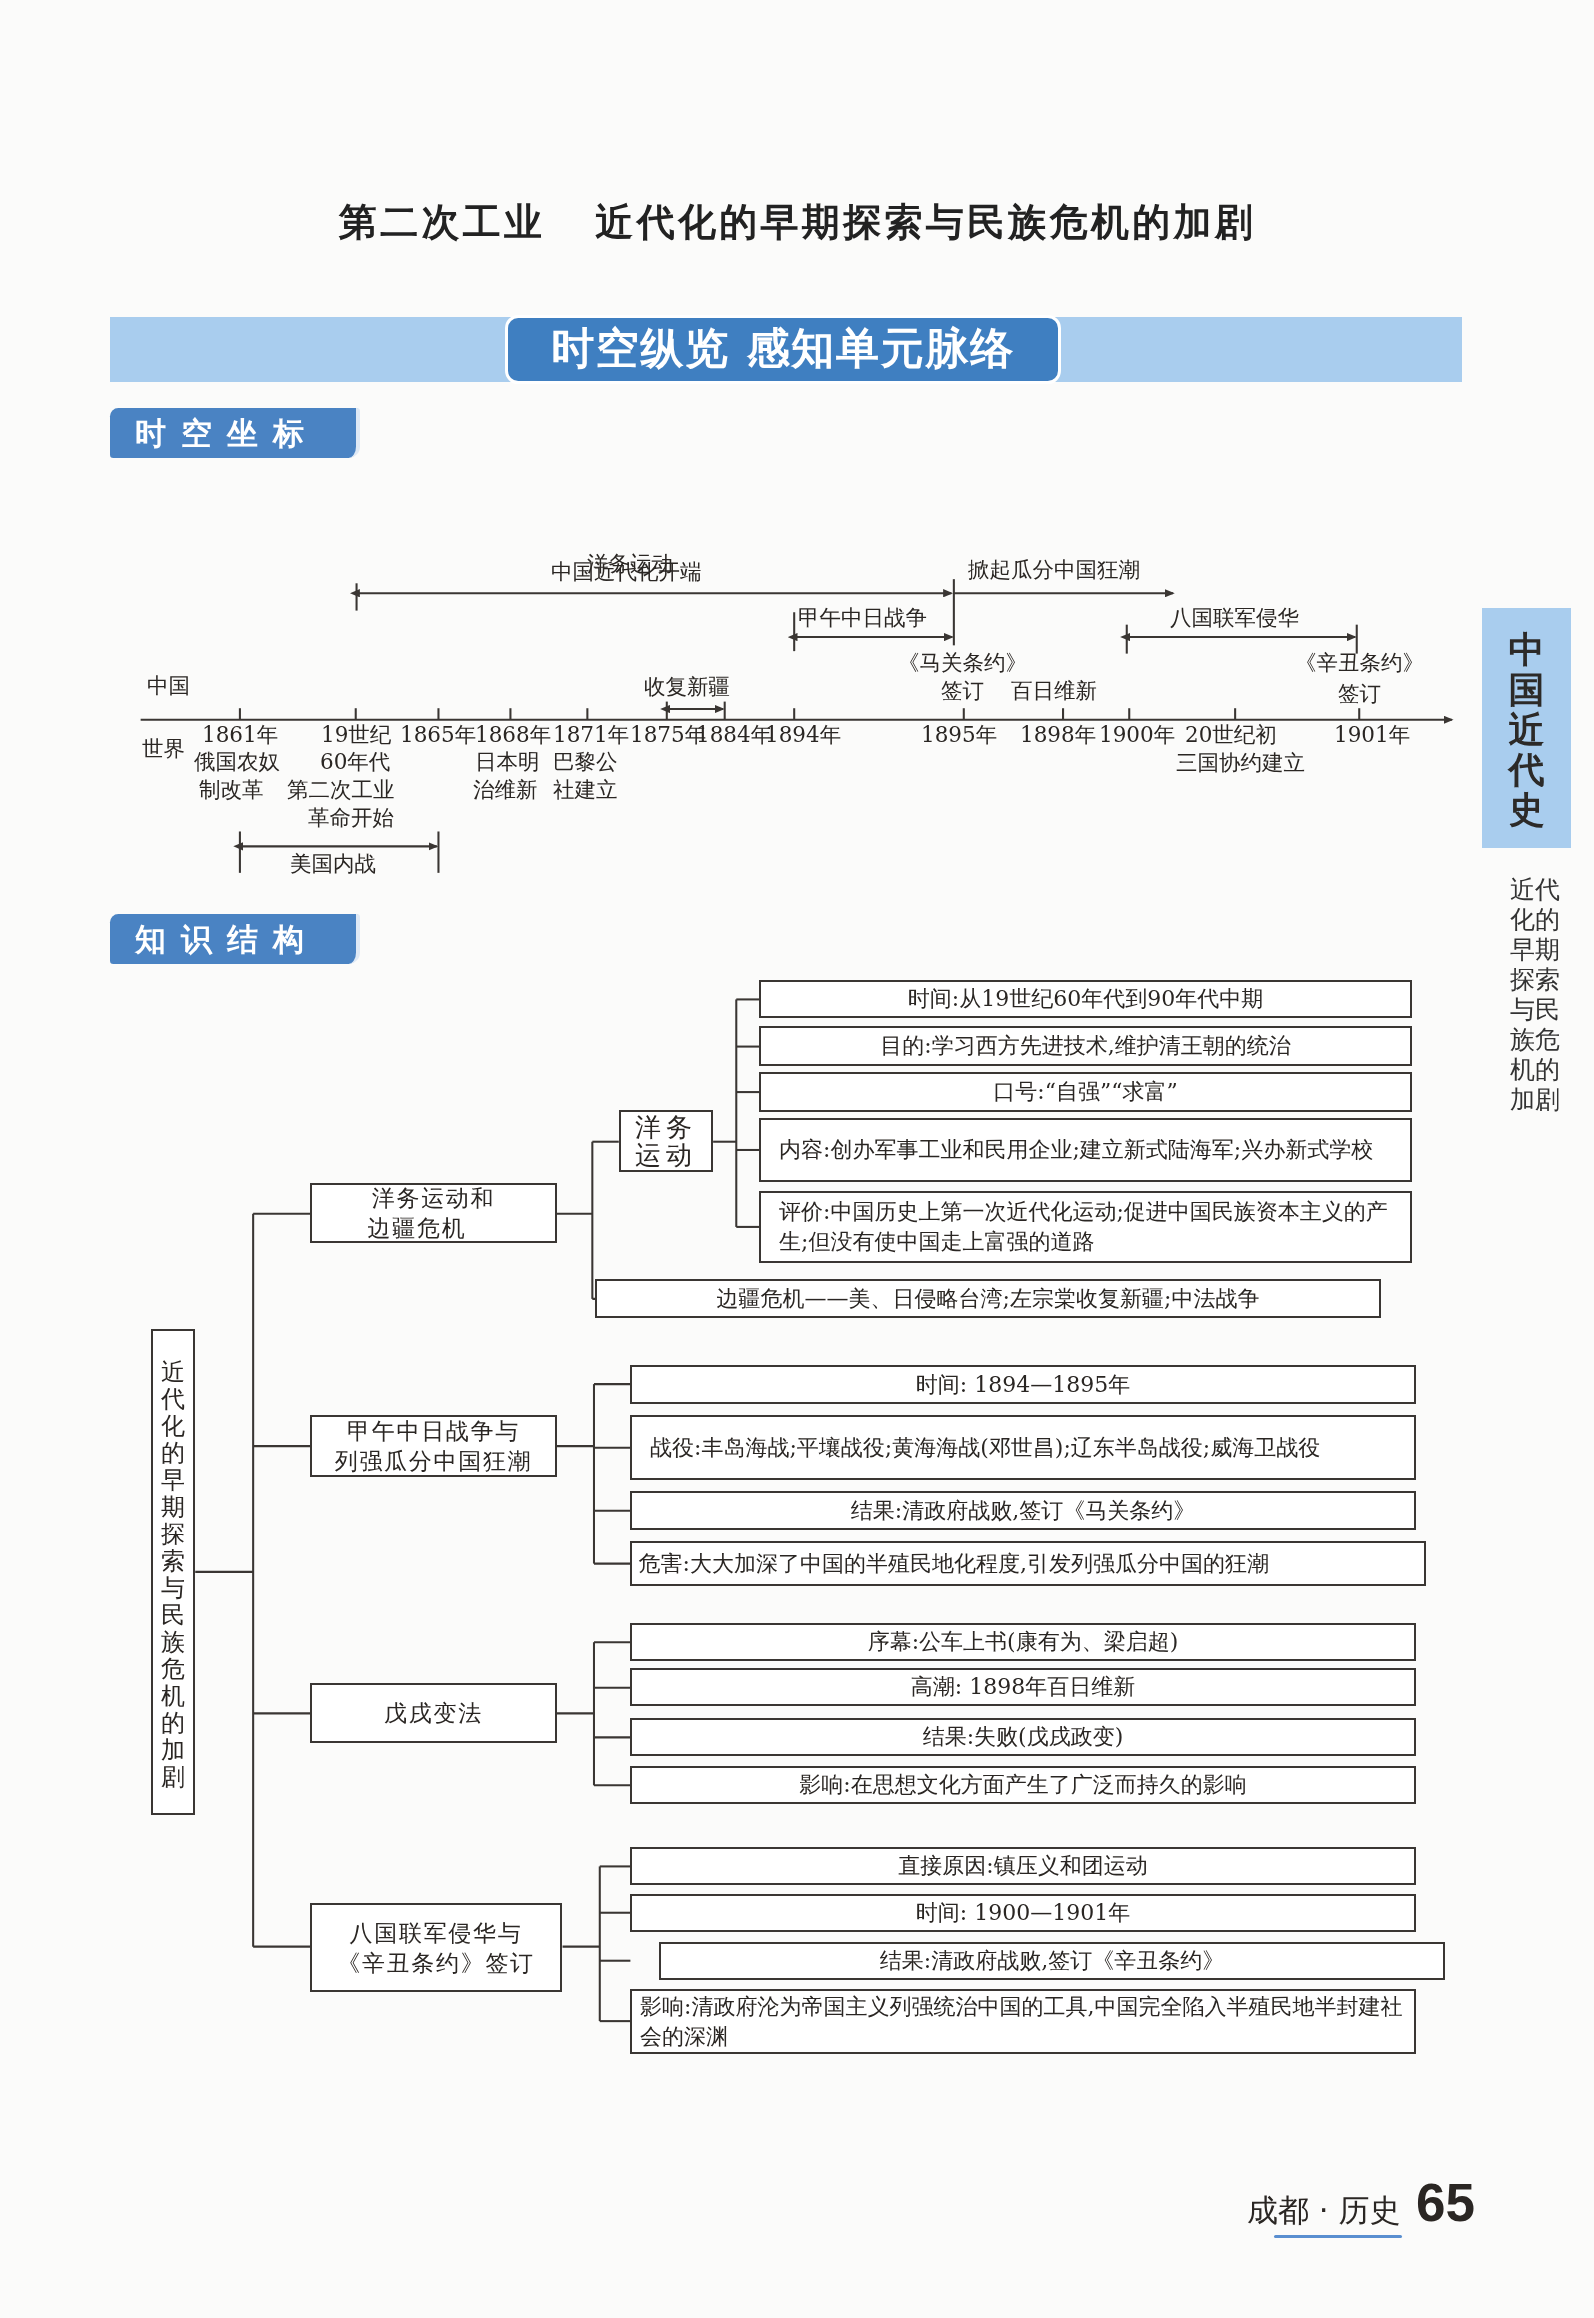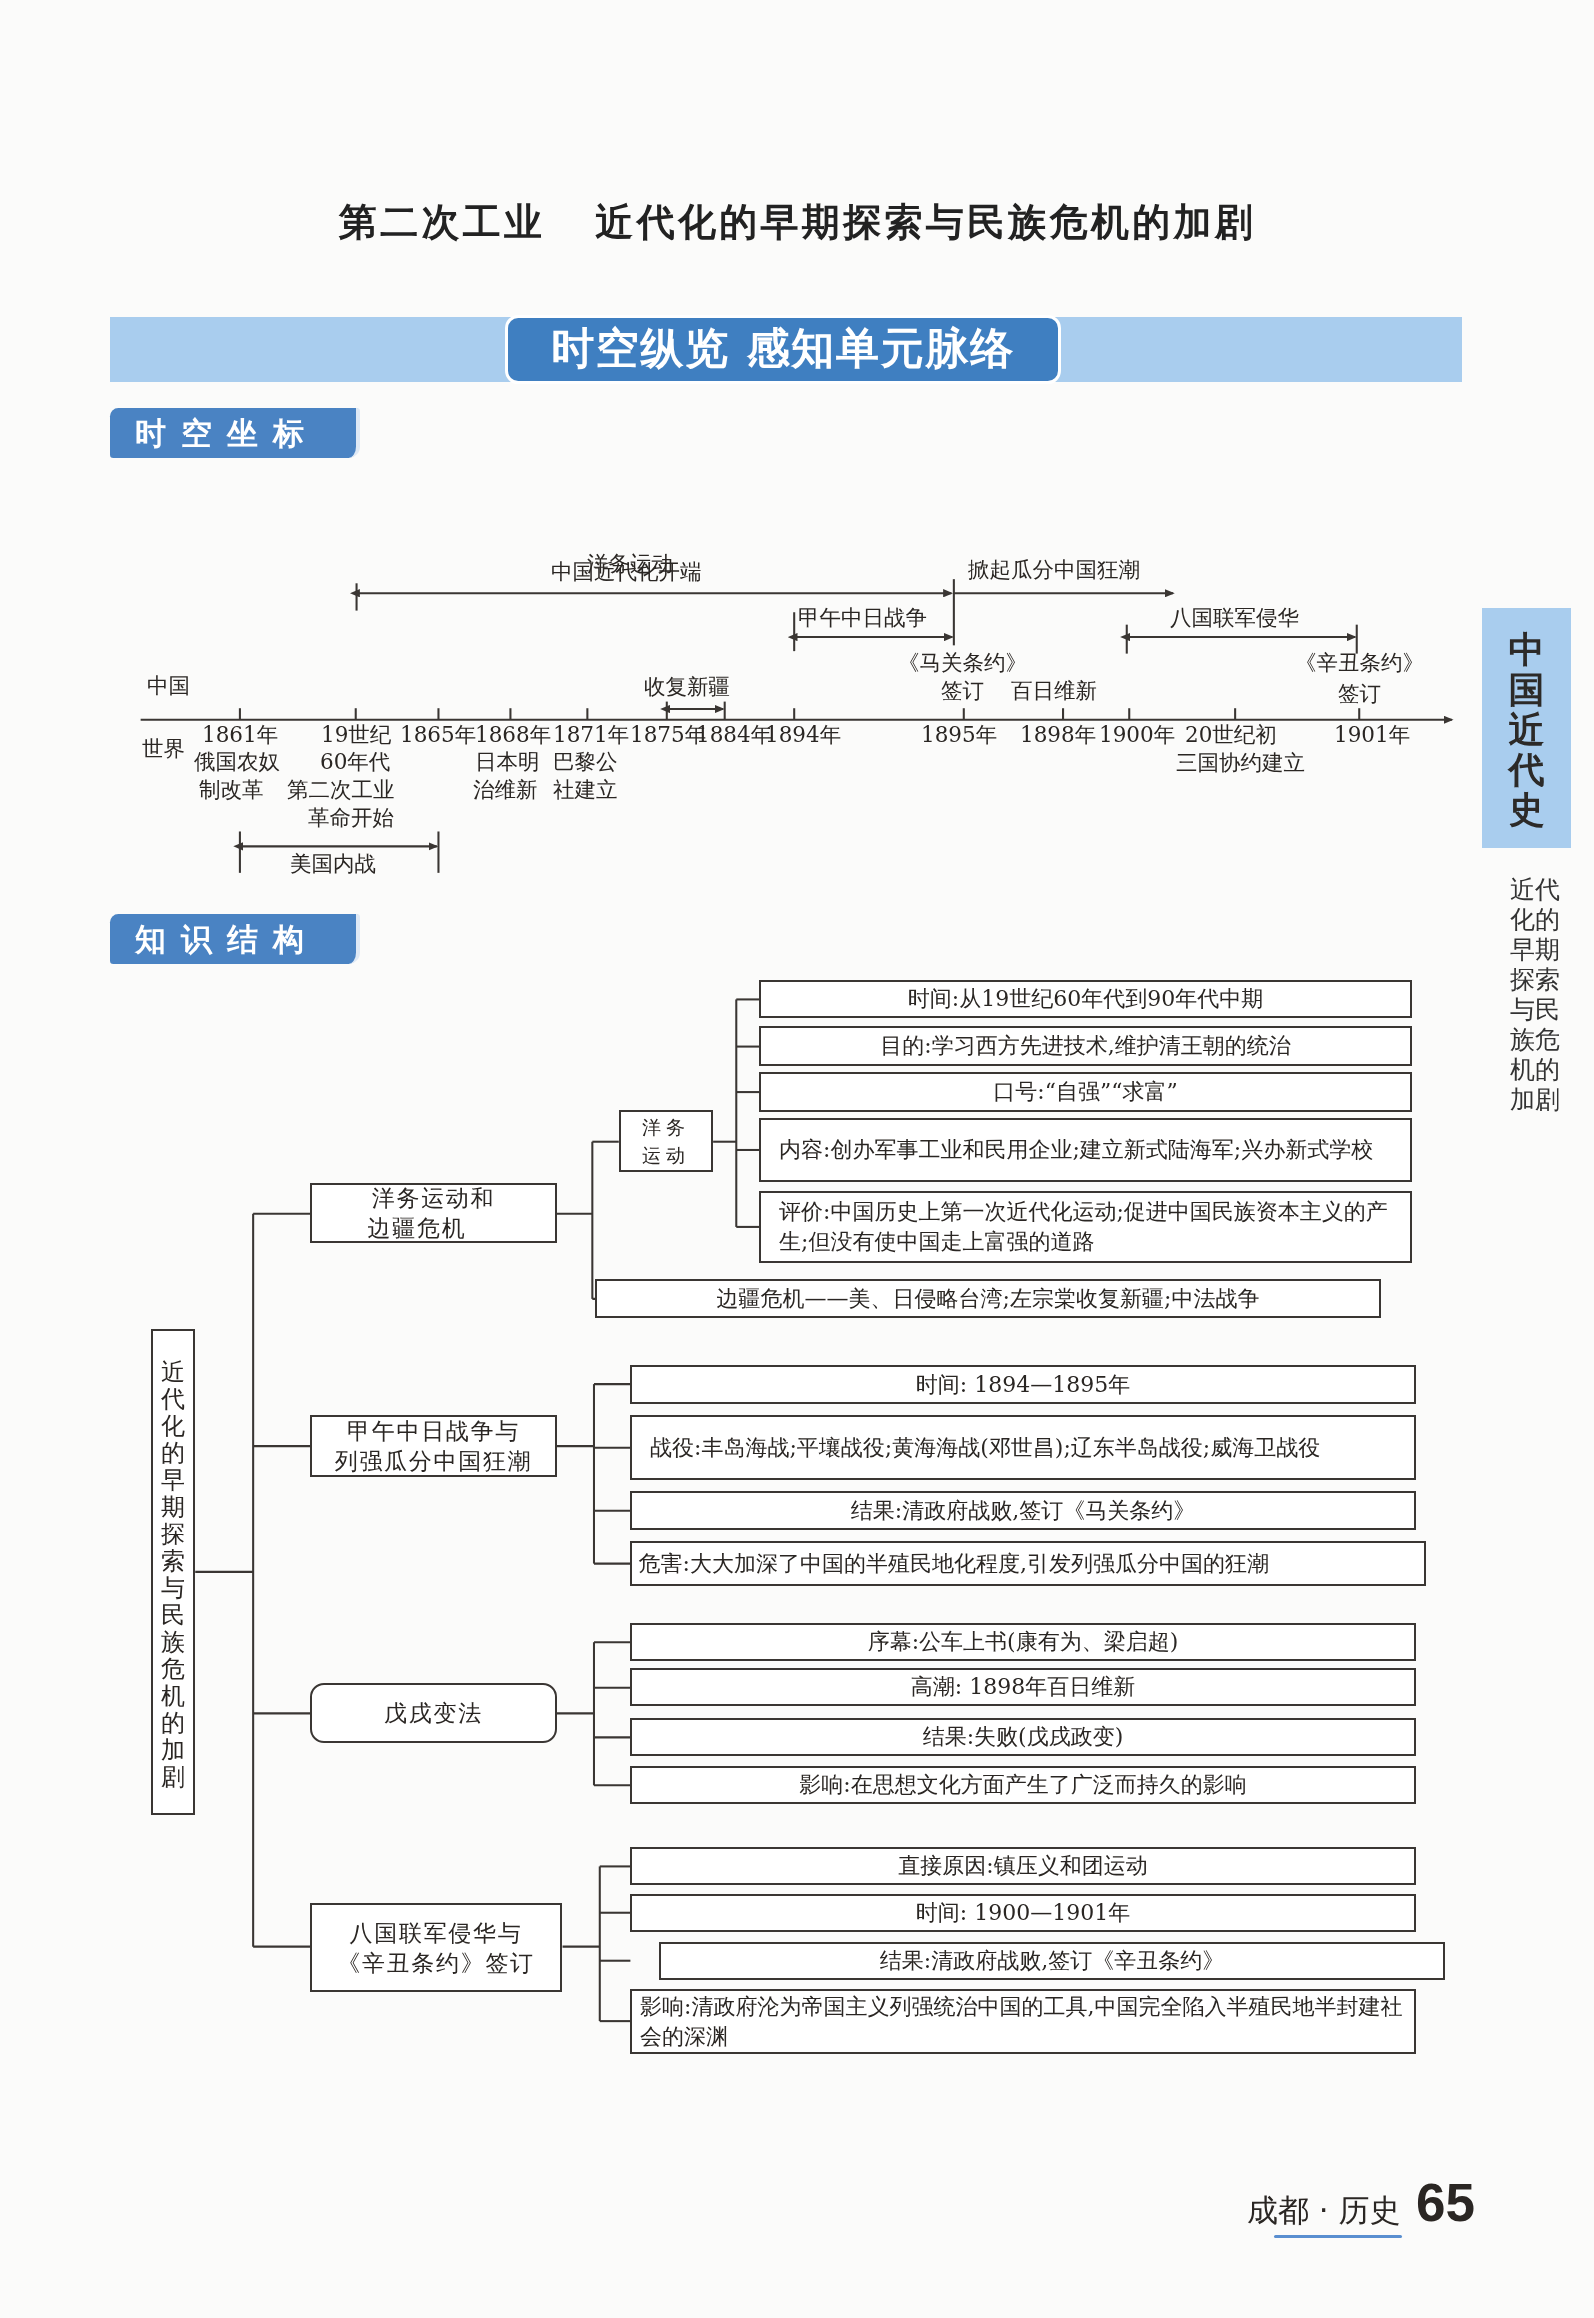--- a/index.html
+++ b/index.html
@@ -20,21 +20,21 @@
   .side-tab{left:1482px;top:608px;width:89px;height:240px;background:#a9cdee;}
   .side-tab-text{left:1482px;top:630px;width:89px;font-family:"DejaVu Sans","Liberation Sans",sans-serif;
                  font-weight:bold;font-size:36px;line-height:40px;text-align:center;color:#2c2a28;}
   .side-sub{left:1510px;top:875px;width:50px;font-family:"DejaVu Sans","Liberation Sans",sans-serif;
             font-size:25px;line-height:30px;text-align:center;color:#333;}
   .box{position:absolute;border:2.5px solid #3a3633;background:#fff;box-sizing:border-box;font-size:22px;
        line-height:30px;color:#2a2623;display:flex;align-items:center;justify-content:center;text-align:center;}
   .box.left{justify-content:flex-start;text-align:left;padding-left:18px;padding-right:8.3px;}
   .root{left:151px;top:1329px;width:44px;height:486px;font-size:24px;line-height:27px;padding-top:5px;}
   .l1{left:310px;width:247px;font-size:23px;letter-spacing:1.7px;}
-  .ywbox{left:619px;top:1110px;width:94px;height:62px;font-size:19px;line-height:28px;letter-spacing:5px;}
+  .ywbox{left:619px;top:1110px;width:94px;height:62px;font-size:26px;line-height:28px;letter-spacing:5px;}
   .footer{left:1247px;top:2190px;font-family:"DejaVu Sans","Liberation Sans",sans-serif;font-size:31px;color:#2a2623;}
   .footer-num{left:1416px;top:2172px;font-family:"Liberation Sans","DejaVu Sans",sans-serif;font-size:53px;font-weight:bold;color:#2a2623;}
   .footer-line{left:1274px;top:2235px;width:128px;height:3.3px;background:#5a8fd0;border-radius:1.7px;}
   svg.lines{position:absolute;left:0;top:0;}
 </style>
 </head>
 <body>
 
 <div class="abs title">
   <span>第二次工业</span><span class="gap"></span><span>近代化的早期探索与民族危机的加剧</span>
@@ -190,21 +190,21 @@
 <div class="box root" style="word-break:break-all;padding-left:8.3px;padding-right:8.3px;">近代化的早期探索与民族危机的加剧</div>
 
 <div class="box l1" style="top:1183px;height:60px;flex-direction:column;">
   <span>洋务运动和</span>
   <span style="margin-right:33px;">边疆危机</span>
 </div>
 <div class="box l1" style="top:1415px;height:62px;flex-direction:column;">
   <span>甲午中日战争与</span>
   <span>列强瓜分中国狂潮</span>
 </div>
-<div class="box l1" style="top:1683px;height:60px;border-radius:14px;">
+<div class="box l1" style="top:1683px;height:60px;">
   <span>戊戌变法</span>
 </div>
 <div class="box l1" style="top:1903px;height:89px;width:252px;flex-direction:column;">
   <span>八国联军侵华与</span>
   <span>《辛丑条约》签订</span>
 </div>
 
 <div class="box ywbox" style="flex-direction:column;">
   <span>洋务</span>
   <span>运动</span>

